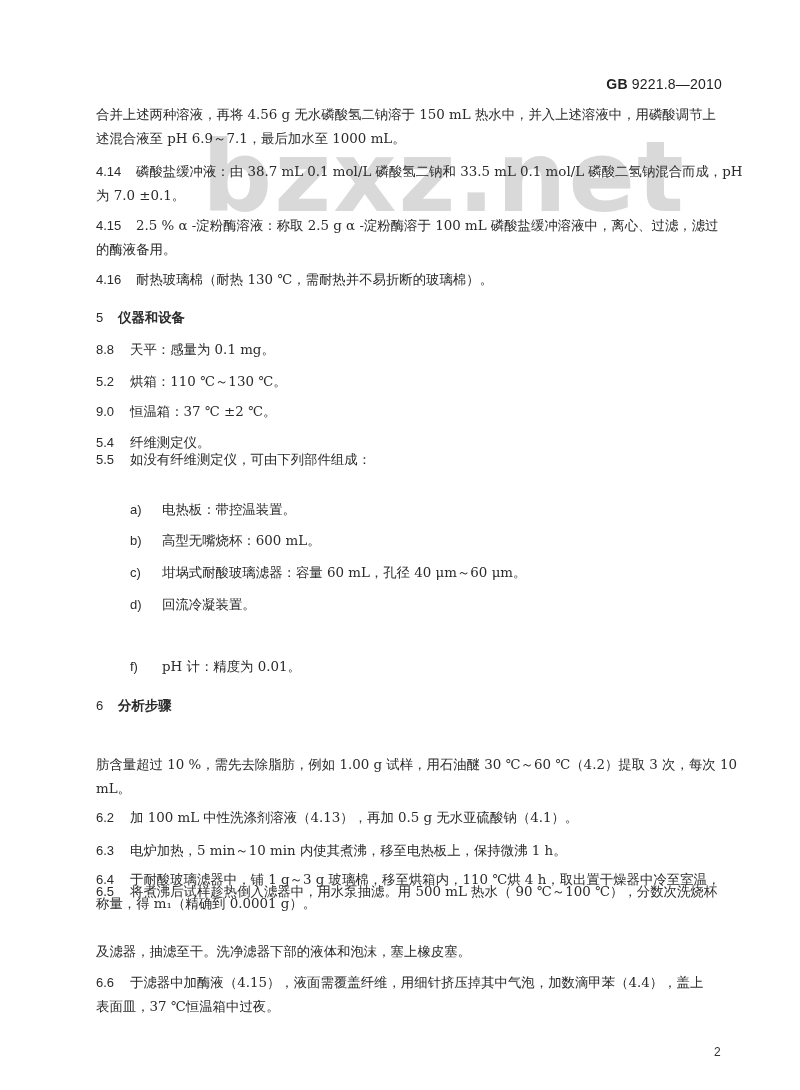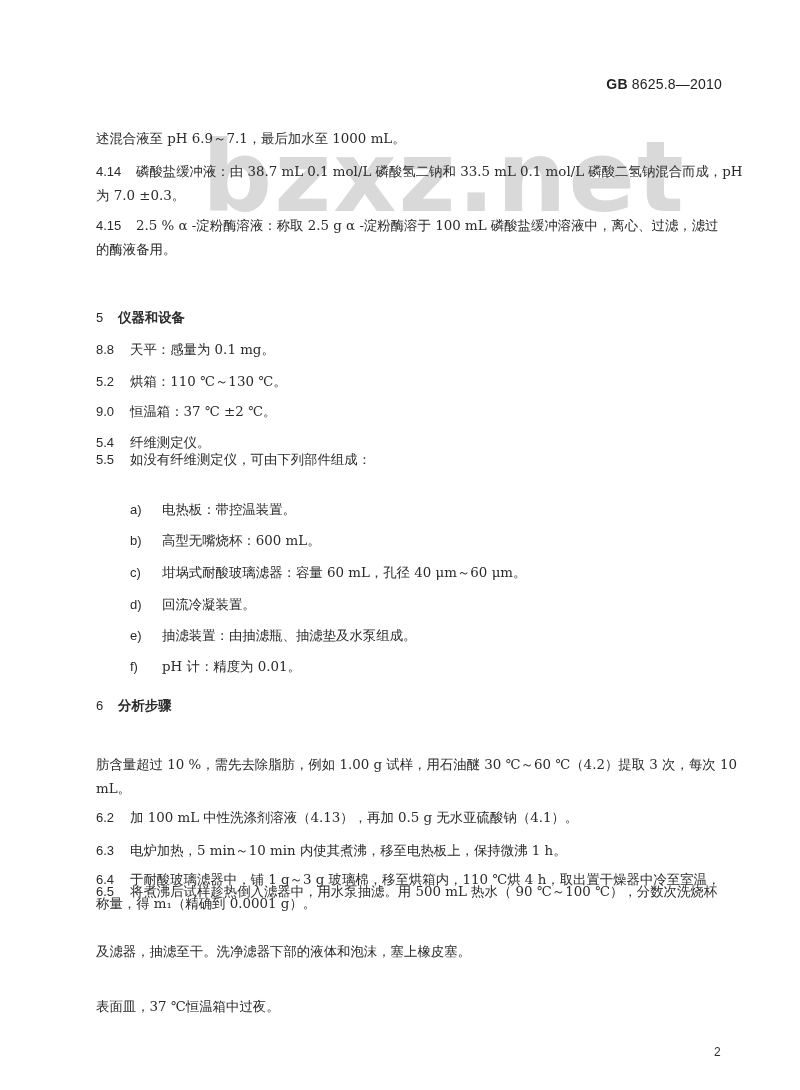--- a/index.html
+++ b/index.html
@@ -23,35 +23,39 @@
 </style>
 </head>
 <body>
 
 <div class="page">
 
   <div class="watermark">bzxz.net</div>
 
   <div class="header-code">
     <b>GB</b>
-    <span>8625.8—2010</span>
+    <span>9221.8—2010</span>
   </div>
 
+  <div class="line" style="top:107px">合并上述两种溶液，再将 4.56 g 无水磷酸氢二钠溶于 150 mL 热水中，并入上述溶液中，用磷酸调节上</div>
   <div class="line" style="top:131px">述混合液至 pH 6.9～7.1，最后加水至 1000 mL。</div>
 
   <div class="line" style="top:164px">
     <span class="num w">4.14</span><span>磷酸盐缓冲液：由 38.7 mL 0.1 mol/L 磷酸氢二钠和 33.5 mL 0.1 mol/L 磷酸二氢钠混合而成，pH</span>
   </div>
-  <div class="line" style="top:188px">为 7.0 ±0.3。</div>
+  <div class="line" style="top:188px">为 7.0 ±0.1。</div>
 
   <div class="line" style="top:218px">
     <span class="num w">4.15</span><span>2.5 %  α -淀粉酶溶液：称取 2.5 g  α -淀粉酶溶于 100 mL 磷酸盐缓冲溶液中，离心、过滤，滤过</span>
   </div>
   <div class="line" style="top:242px">的酶液备用。</div>
 
+  <div class="line" style="top:272px">
+    <span class="num w">4.16</span><span>耐热玻璃棉（耐热 130 ℃，需耐热并不易折断的玻璃棉）。</span>
+  </div>
 
   <div class="line heading" style="top:310px">
     <span class="num">5</span><span>仪器和设备</span>
   </div>
 
   <div class="line" style="top:342px">
     <span class="num w" style="width:34px">8.8</span><span>天平：感量为 0.1 mg。</span>
   </div>
   <div class="line" style="top:374px">
     <span class="num w" style="width:34px">5.2</span><span>烘箱：110 ℃～130 ℃。</span>
@@ -71,23 +75,20 @@
   </div>
   <div class="line item" style="top:533px">
     <span class="num">b)</span><span>高型无嘴烧杯：600 mL。</span>
   </div>
   <div class="line item" style="top:565px">
     <span class="num">c)</span><span>坩埚式耐酸玻璃滤器：容量 60 mL，孔径 40 μm～60 μm。</span>
   </div>
   <div class="line item" style="top:597px">
     <span class="num">d)</span><span>回流冷凝装置。</span>
   </div>
-  <div class="line item" style="top:628px">
-    <span class="num">e)</span><span>抽滤装置：由抽滤瓶、抽滤垫及水泵组成。</span>
-  </div>
   <div class="line item" style="top:659px">
     <span class="num">f)</span><span>pH 计：精度为 0.01。</span>
   </div>
 
   <div class="line heading" style="top:698px">
     <span class="num">6</span><span>分析步骤</span>
   </div>
 
   <div class="line" style="top:757px">肪含量超过 10 %，需先去除脂肪，例如 1.00 g 试样，用石油醚 30 ℃～60 ℃（4.2）提取 3 次，每次 10</div>
   <div class="line" style="top:781px">mL。</div>
@@ -103,16 +104,19 @@
   <div class="line" style="top:872px">
     <span class="num w" style="width:34px">6.4</span><span>于耐酸玻璃滤器中，铺 1 g～3 g 玻璃棉，移至烘箱内，110 ℃烘 4 h，取出置干燥器中冷至室温，</span>
   </div>
   <div class="line" style="top:896px">称量，得 m₁（精确到 0.0001 g）。</div>
 
   <div class="line" style="top:884px">
     <span class="num w" style="width:34px">6.5</span><span>将煮沸后试样趁热倒入滤器中，用水泵抽滤。用 500 mL 热水（ 90 ℃～100 ℃），分数次洗烧杯</span>
   </div>
   <div class="line" style="top:944px">及滤器，抽滤至干。洗净滤器下部的液体和泡沫，塞上橡皮塞。</div>
 
+  <div class="line" style="top:975px">
+    <span class="num w" style="width:34px">6.6</span><span>于滤器中加酶液（4.15），液面需覆盖纤维，用细针挤压掉其中气泡，加数滴甲苯（4.4），盖上</span>
+  </div>
   <div class="line" style="top:999px">表面皿，37 ℃恒温箱中过夜。</div>
 
   <div class="pageno">2</div>
 </div>
 
 </body></html>

